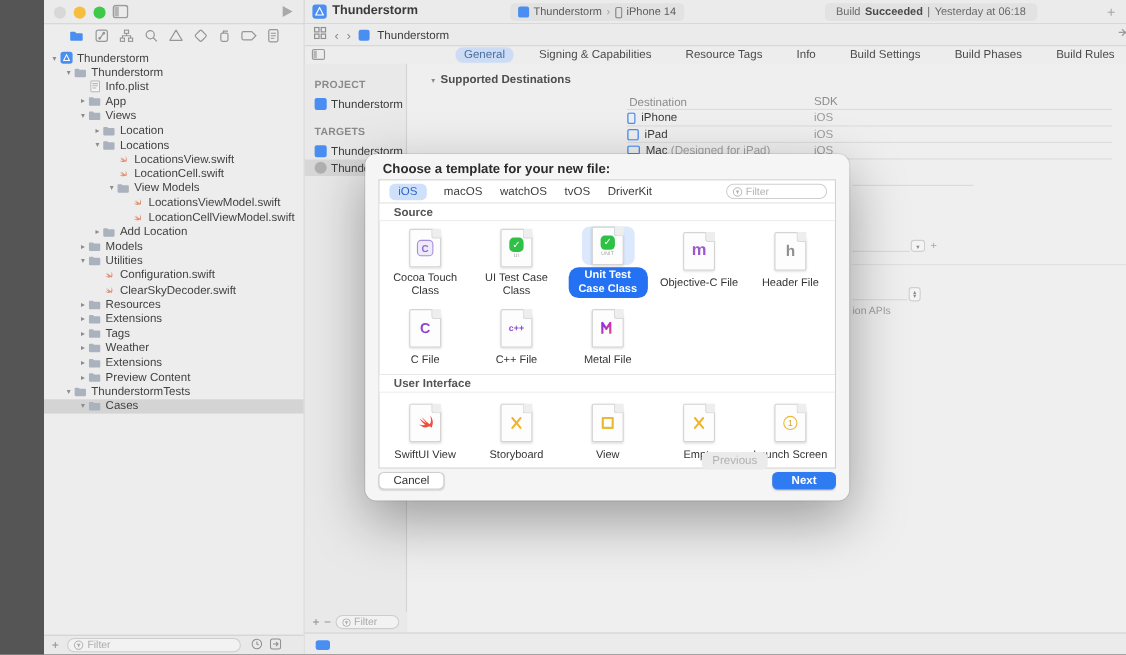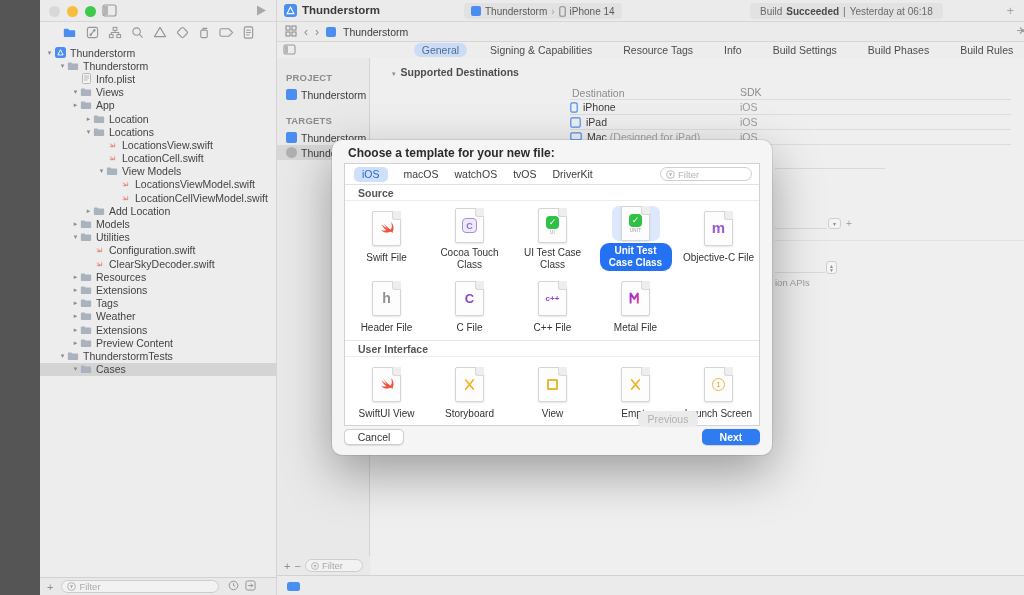--- a/index.html
+++ b/index.html
@@ -243,37 +243,37 @@
             <rect x="0.5" y="0.5" width="8" height="10" rx="1" fill="#f4f4f4" stroke="#b8b8b8"></rect>
             <line x1="2" y1="3" x2="7" y2="3" stroke="#b8b8b8"></line>
             <line x1="2" y1="5" x2="7" y2="5" stroke="#b8b8b8"></line>
             <line x1="2" y1="7" x2="5.5" y2="7" stroke="#b8b8b8"></line>
           </svg>
         </span>
         <span>Info.plist</span>
       </div>
       <div class="tree-row">
         <span style="width:31px;flex:0 0 31px;"></span>
+        <span class="disc">▸</span>
+        <span class="ticon">
+          <svg width="12" height="10" viewBox="0 0 14 11">
+            <path d="M1 2.2c0-.5.4-.9.9-.9h3.3l1.2 1.2h5.7c.5 0 .9.4.9.9v6c0 .5-.4.9-.9.9H1.9c-.5 0-.9-.4-.9-.9z" fill="#aab3bd"></path>
+          </svg>
+        </span>
+        <span>App</span>
+      </div>
+      <div class="tree-row">
+        <span style="width:31px;flex:0 0 31px;"></span>
         <span class="disc">▾</span>
         <span class="ticon">
           <svg width="12" height="10" viewBox="0 0 14 11">
             <path d="M1 2.2c0-.5.4-.9.9-.9h3.3l1.2 1.2h5.7c.5 0 .9.4.9.9v6c0 .5-.4.9-.9.9H1.9c-.5 0-.9-.4-.9-.9z" fill="#aab3bd"></path>
           </svg>
         </span>
         <span>Views</span>
-      </div>
-      <div class="tree-row">
-        <span style="width:31px;flex:0 0 31px;"></span>
-        <span class="disc">▸</span>
-        <span class="ticon">
-          <svg width="12" height="10" viewBox="0 0 14 11">
-            <path d="M1 2.2c0-.5.4-.9.9-.9h3.3l1.2 1.2h5.7c.5 0 .9.4.9.9v6c0 .5-.4.9-.9.9H1.9c-.5 0-.9-.4-.9-.9z" fill="#aab3bd"></path>
-          </svg>
-        </span>
-        <span>App</span>
       </div>
       <div class="tree-row">
         <span style="width:44px;flex:0 0 44px;"></span>
         <span class="disc">▸</span>
         <span class="ticon">
           <svg width="12" height="10" viewBox="0 0 14 11">
             <path d="M1 2.2c0-.5.4-.9.9-.9h3.3l1.2 1.2h5.7c.5 0 .9.4.9.9v6c0 .5-.4.9-.9.9H1.9c-.5 0-.9-.4-.9-.9z" fill="#aab3bd"></path>
           </svg>
         </span>
         <span>Location</span>
@@ -626,30 +626,20 @@
             </svg>
           <span>Filter</span>
         </span>
       </div>
       <div id="dlg-body">
           <div class="dsect-head">Source</div>
           <div class="dgrid">
             <div class="ditem">
               <span class="iconwrap">
                 <span class="page">
-                  <svg width="20" height="20" viewBox="0 0 24 24">
-                    <path fill="#f0513d" d="M18.9 16.2c1.8-3.3 1-8.1-2.1-11.6.9 2.3 1.2 4.6.8 6.6-.3 1.3-.8 2.3-1.2 2.9C13.6 12 10.5 9.2 8 6.5c1 1.9 2.7 4.3 4.6 6.3-2.2-1.3-5-3.3-7.2-5.4 1 2.4 3.4 5.2 5.9 7.2-1.7.8-4.2.7-6.6-.5 2.9 3.3 7.1 4.2 10 2.7 1.3-.7 2.9-.4 4 1.1.5-1 .2-2.3-.8-3.7z"></path>
-                  </svg>
-                </span>
-              </span>
-              <span class="dlabel">Swift File</span>
-            </div>
-            <div class="ditem">
-              <span class="iconwrap">
-                <span class="page">
                   <span class="g-cocoa">C</span>
                 </span>
               </span>
               <span class="dlabel">Cocoa Touch Class</span>
             </div>
             <div class="ditem">
               <span class="iconwrap">
                 <span class="page">
                   <span class="g-badge">✓</span>
                   <span class="g-sub">UI</span>

